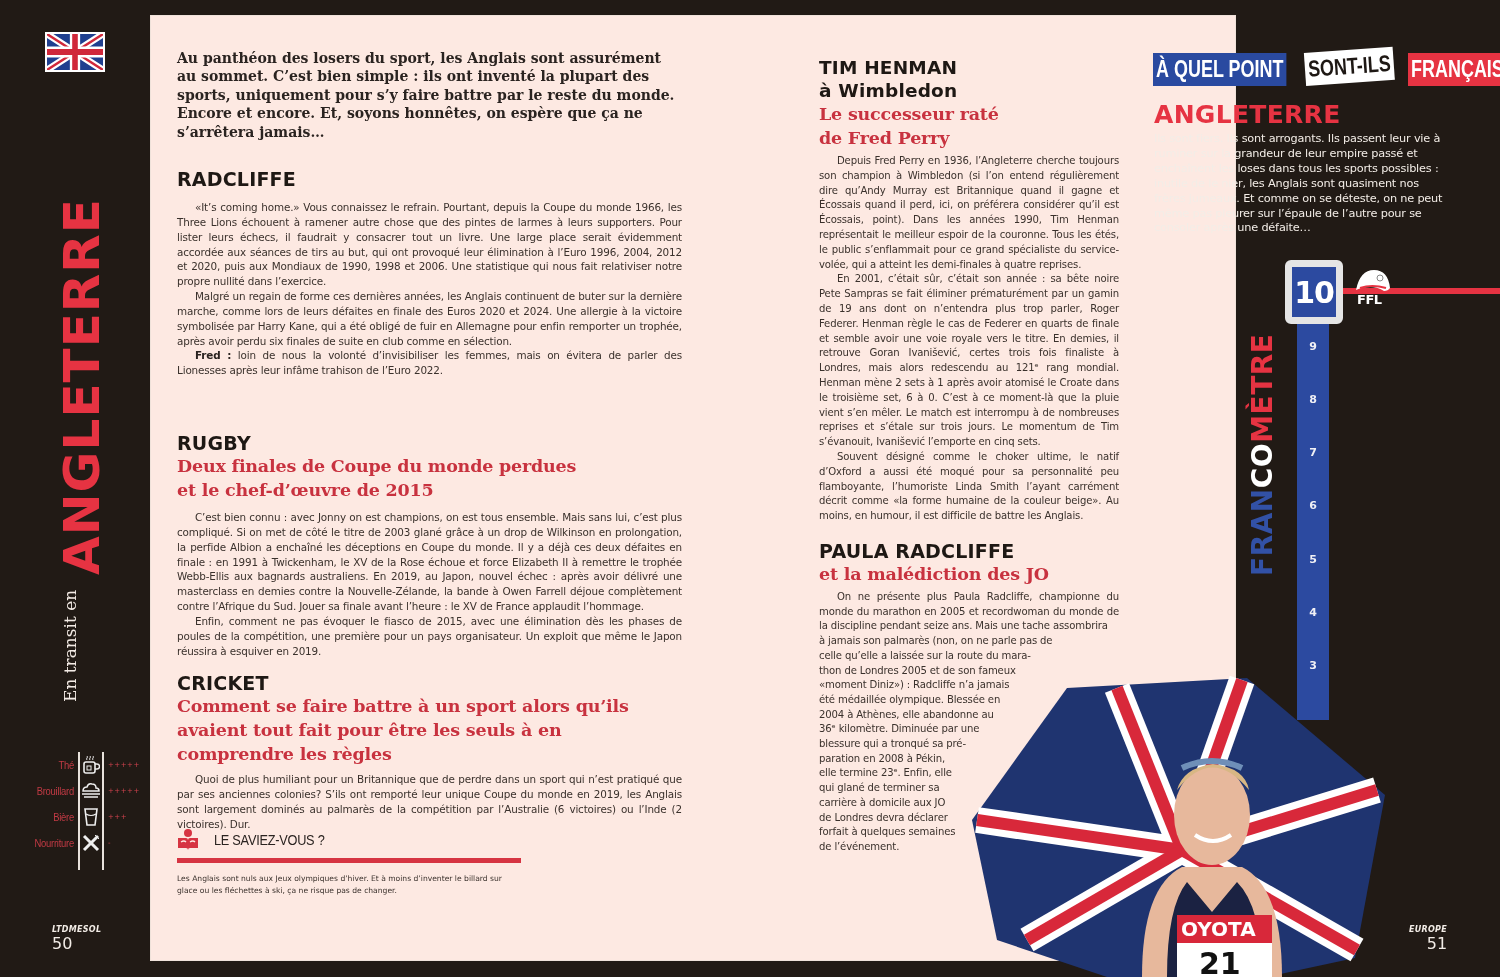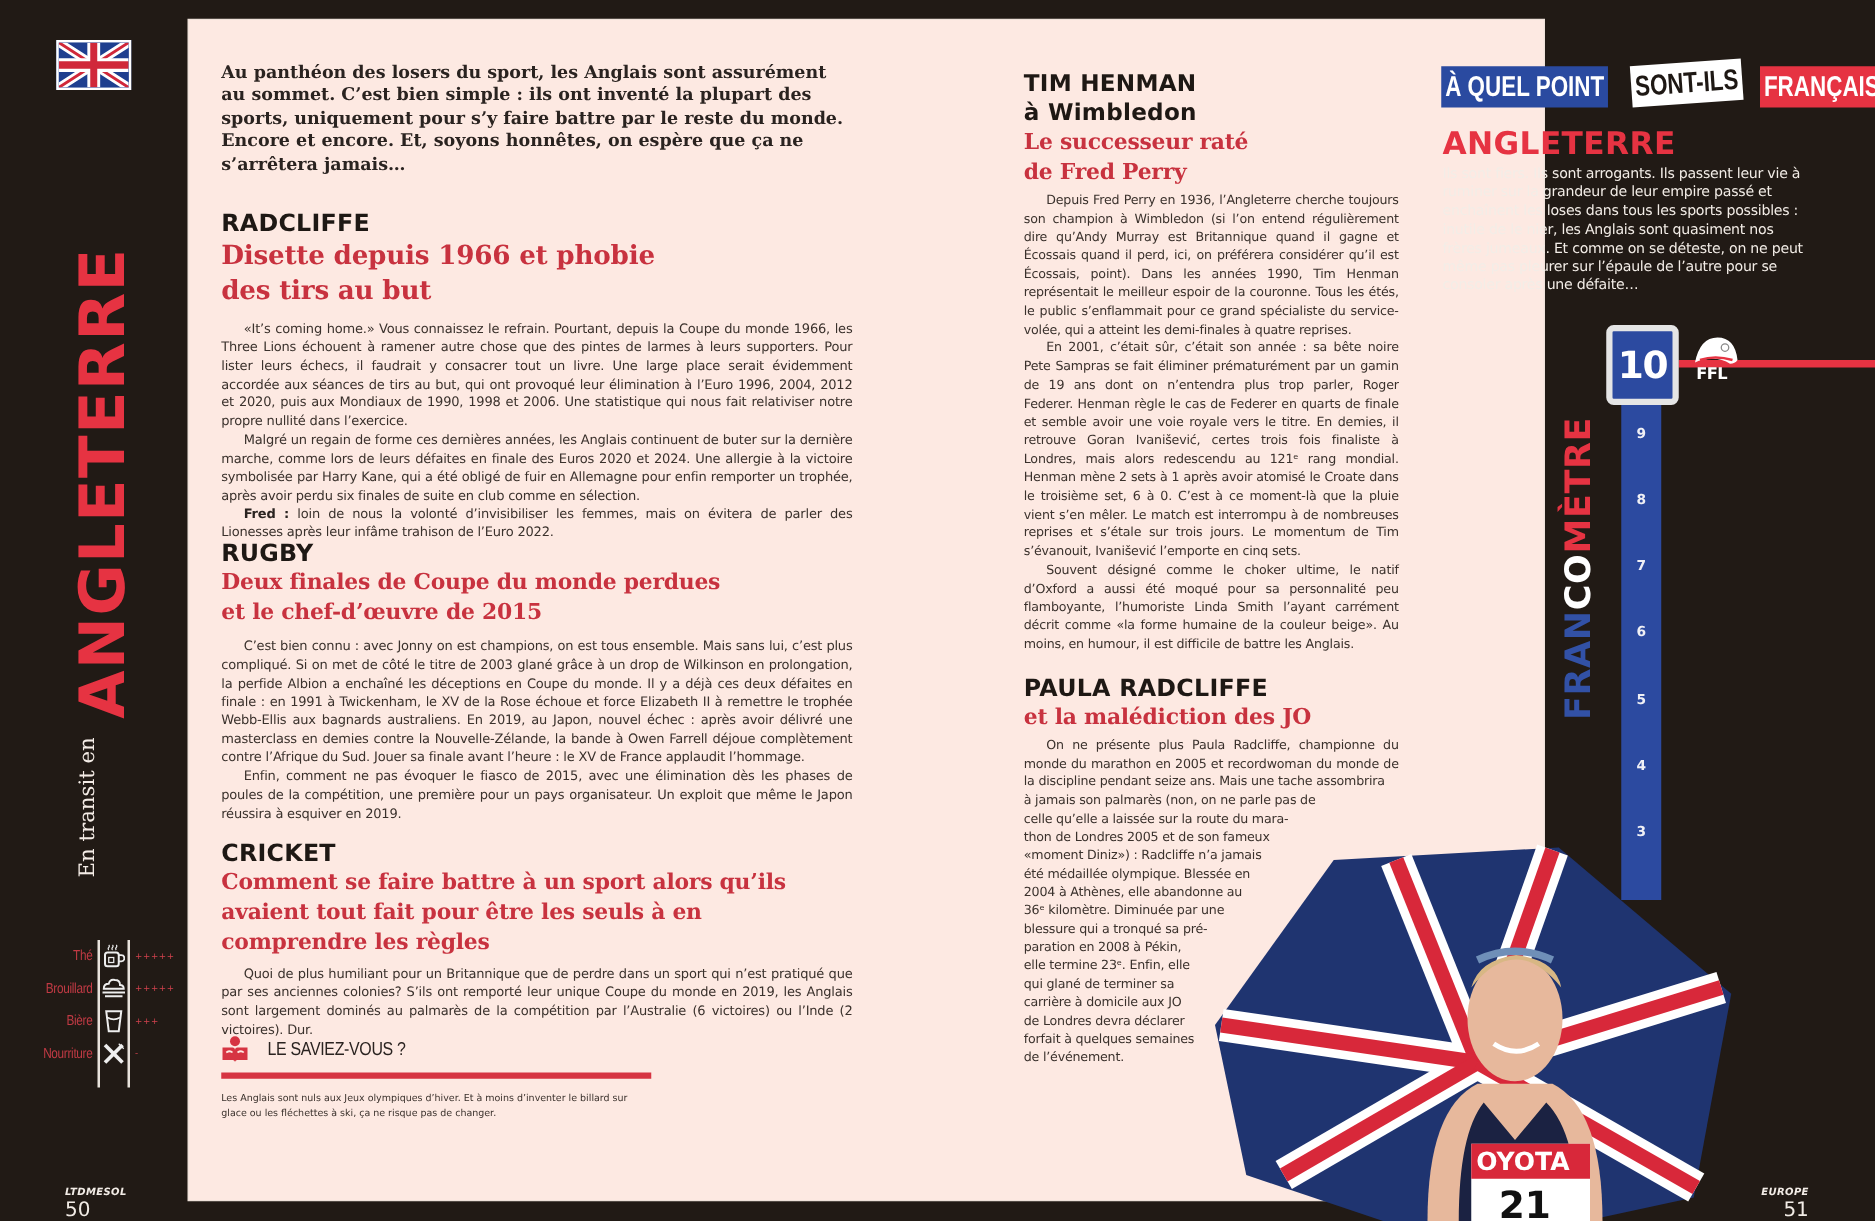--- a/index.html
+++ b/index.html
@@ -14,21 +14,21 @@
   .transit-vertical { position: absolute; left: 60px; top: 702px; transform-origin: 0 0; transform: rotate(-90deg);
     font-family: "DejaVu Serif", serif; font-size: 17px; color: #f4ece6; white-space: nowrap; }
 
   .ratings { position: absolute; left: 22px; top: 752px; width: 120px; }
   .ratings .col-lines { position: absolute; left: 56px; top: 0; width: 26px; height: 118px; border-left: 2px solid #e8e2dc; border-right: 2px solid #e8e2dc; }
   .rating-row { position: relative; height: 26px; display: flex; align-items: center; }
   .rating-label { width: 52px; text-align: right; font-family: "Liberation Sans Narrow", "Liberation Sans", sans-serif; font-size: 11.5px; color: #c13a44; letter-spacing: -0.3px; white-space: nowrap; transform: scaleX(0.82); transform-origin: right center; }
   .rating-icon { position: absolute; left: 59px; width: 20px; height: 20px; display: flex; align-items: center; justify-content: center; color: #f1ebe5; font-size: 15px; }
   .rating-stars { position: absolute; left: 86px; font-size: 7px; letter-spacing: 0.5px; color: #d0424d; }
 
-  .folio { position: absolute; font-family: "DejaVu Sans", sans-serif; color: #f2ece6; margin-top: 24px; }
+  .folio { position: absolute; font-family: "DejaVu Sans", sans-serif; color: #f2ece6; }
   .folio .runner { font-size: 8px; font-style: italic; font-weight: bold; letter-spacing: 0.3px; display: block; }
   .folio .num { font-size: 16px; font-weight: normal; display: block; }
   .folio-left { left: 52px; top: 925px; }
   .folio-right { left: 1409px; top: 925px; text-align: right; }
 
   
   .panel { position: absolute; left: 151px; top: 16px; width: 1084px; height: 944px; background: #fde9e2; box-shadow: 0 0 0 1px #efe2da; }
 
   .intro { position: absolute; left: 26px; top: 33px; width: 500px; font-family: "DejaVu Serif", serif; font-weight: bold; font-size: 14px; line-height: 18.4px; color: #2a2320; }
 
@@ -66,21 +66,21 @@
   .right-country { position: absolute; left: 1154px; top: 100px; font-family: "DejaVu Sans", sans-serif; font-weight: 900; font-size: 25px; color: #e63342; letter-spacing: 0.3px; }
   .right-blurb { position: absolute; left: 1154px; top: 132px; width: 290px; font-family: "DejaVu Sans", sans-serif; font-size: 11.3px; line-height: 14.9px; color: #f3ede7; letter-spacing: -0.2px; }
 
   .franco-label { position: absolute; left: 1249px; top: 576px; transform-origin: 0 0; transform: rotate(-90deg); font-family: "DejaVu Sans", sans-serif; font-weight: 900; font-size: 28px; letter-spacing: 0.5px; white-space: nowrap; line-height: 1; }
   .franco-label .p1 { color: #3251a6; }
   .franco-label .p2 { color: #ffffff; }
   .franco-label .p3 { color: #e63342; }
 
   .gauge-bar { position: absolute; left: 1297px; top: 320px; width: 32px; height: 400px; background: #2c4aa0; }
   .gauge-tick { position: absolute; left: 0; width: 32px; text-align: center; font-family: "DejaVu Sans", sans-serif; font-weight: bold; font-size: 11px; color: #f0f0f5; }
-  .gauge-score { position: absolute; left: 1285px; top: 260px; width: 58px; height: 64px; background: #2c4aa0; border: 5px solid #e5e5e5; border-radius: 6px; display: flex; align-items: center; justify-content: center; font-family: "DejaVu Sans", sans-serif; font-weight: bold; font-size: 30px; color: #fff; letter-spacing: -1px; }
+  .gauge-score { position: absolute; left: 1285px; top: 260px; width: 58px; height: 64px; background: #2c4aa0; border: 7px solid #e5e5e5; border-radius: 6px; display: flex; align-items: center; justify-content: center; font-family: "DejaVu Sans", sans-serif; font-weight: bold; font-size: 30px; color: #fff; letter-spacing: -1px; }
   .gauge-line { position: absolute; left: 1343px; top: 288px; width: 157px; height: 6px; background: #e63342; }
   .ffl-badge { position: absolute; left: 1352px; top: 268px; width: 42px; height: 44px; }
   .ffl-text { position: absolute; left: 1357px; top: 292px; font-family: "DejaVu Sans", sans-serif; font-weight: 900; font-size: 13px; color: #fff; letter-spacing: -0.5px; text-align: center; }
 
   
   .photo { position: absolute; left: 967px; top: 640px; width: 430px; height: 337px; overflow: hidden; }
   .photo svg { display: block; }
 </style>
 </head>
 <body>
@@ -148,21 +148,20 @@
   <span class="runner">LTDMESOL</span>
   <span class="num">50</span>
 </div>
 
 <div class="panel">
 
   <p class="intro">Au panthéon des losers du sport, les Anglais sont assurément au sommet. C’est bien simple : ils ont inventé la plupart des sports, uniquement pour s’y faire battre par le reste du monde. Encore et encore. Et, soyons honnêtes, on espère que ça ne s’arrêtera jamais…</p>
 
   <section class="section sec-football">
     <h2 class="sec-title">RADCLIFFE</h2>
-    <h3 class="sec-sub" style="width:360px;">Disette depuis 1966 et phobie des tirs au but</h3>
     <div class="body-text" style="margin-top:10px;">
       <p>«It’s coming home.» Vous connaissez le refrain. Pourtant, depuis la Coupe du monde 1966, les Three Lions échouent à ramener autre chose que des pintes de larmes à leurs supporters. Pour lister leurs échecs, il faudrait y consacrer tout un livre. Une large place serait évidemment accordée aux séances de tirs au but, qui ont provoqué leur élimination à l’Euro 1996, 2004, 2012 et 2020, puis aux Mondiaux de 1990, 1998 et 2006. Une statistique qui nous fait relativiser notre propre nullité dans l’exercice.</p>
       <p>Malgré un regain de forme ces dernières années, les Anglais continuent de buter sur la dernière marche, comme lors de leurs défaites en finale des Euros 2020 et 2024. Une allergie à la victoire symbolisée par Harry Kane, qui a été obligé de fuir en Allemagne pour enfin remporter un trophée, après avoir perdu six finales de suite en club comme en sélection.</p>
       <p><b>Fred :</b><span> loin de nous la volonté d’invisibiliser les femmes, mais on évitera de parler des Lionesses après leur infâme trahison de l’Euro 2022.</span></p>
     </div>
   </section>
 
   <section class="section sec-rugby">
     <h2 class="sec-title">RUGBY</h2>
     <h3 class="sec-sub small" style="width:400px;">Deux finales de Coupe du monde perdues et le chef-d’œuvre de 2015</h3>

